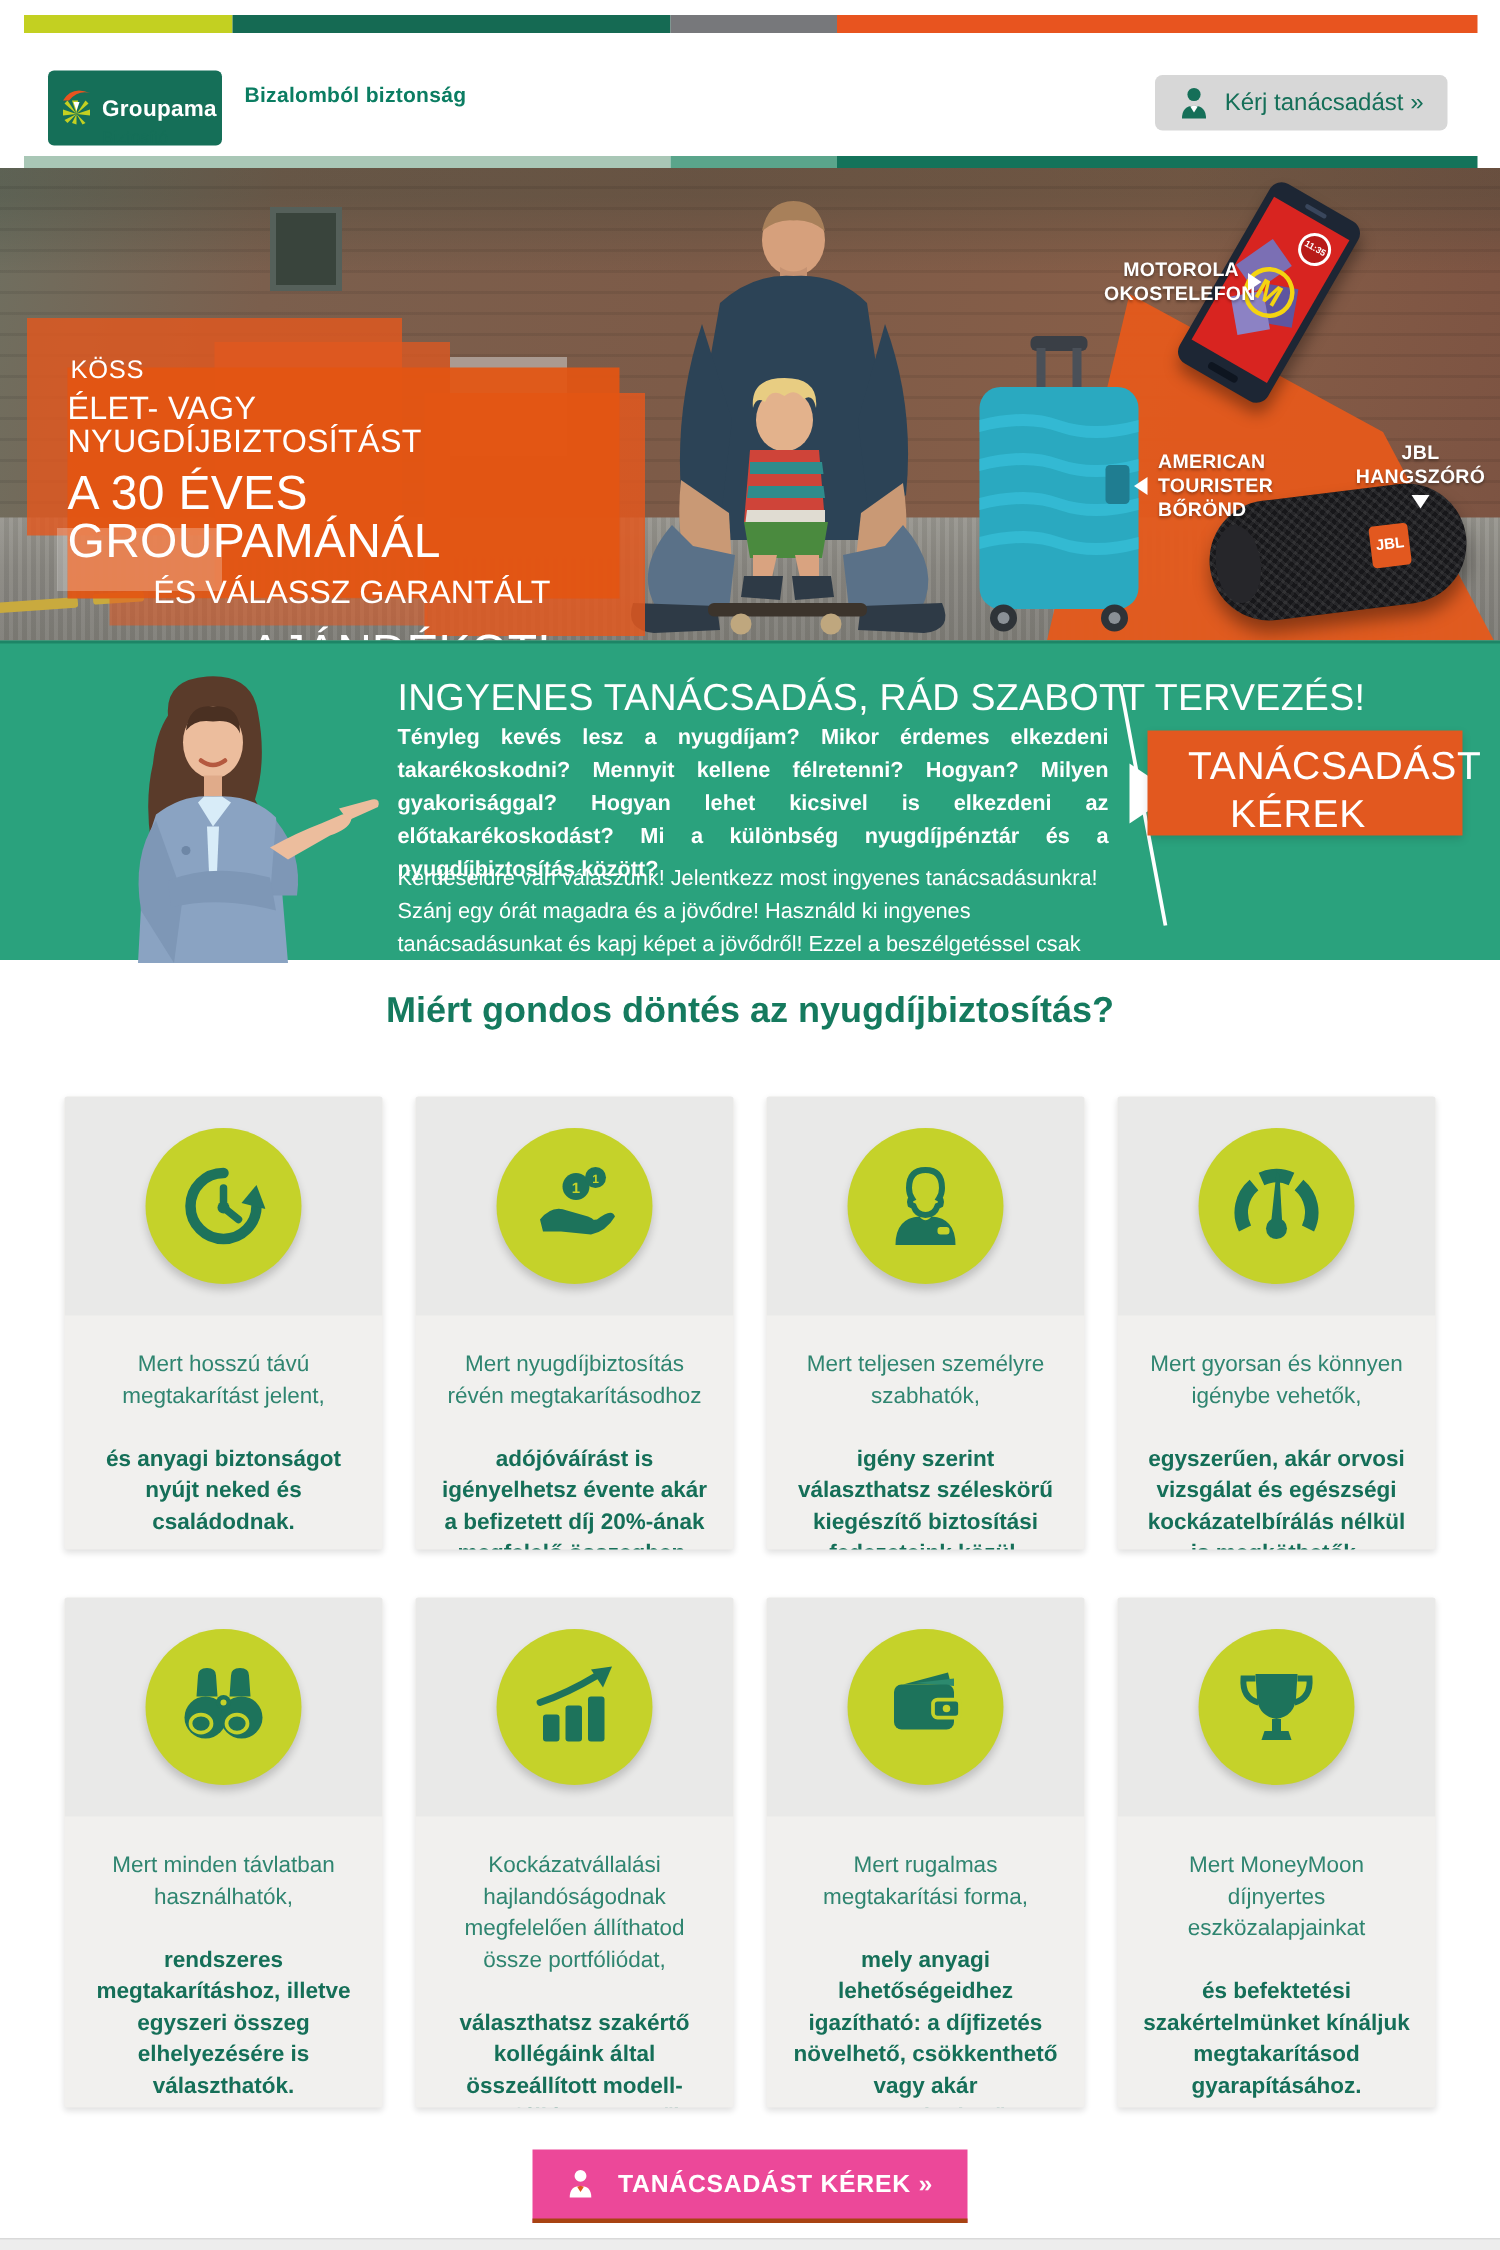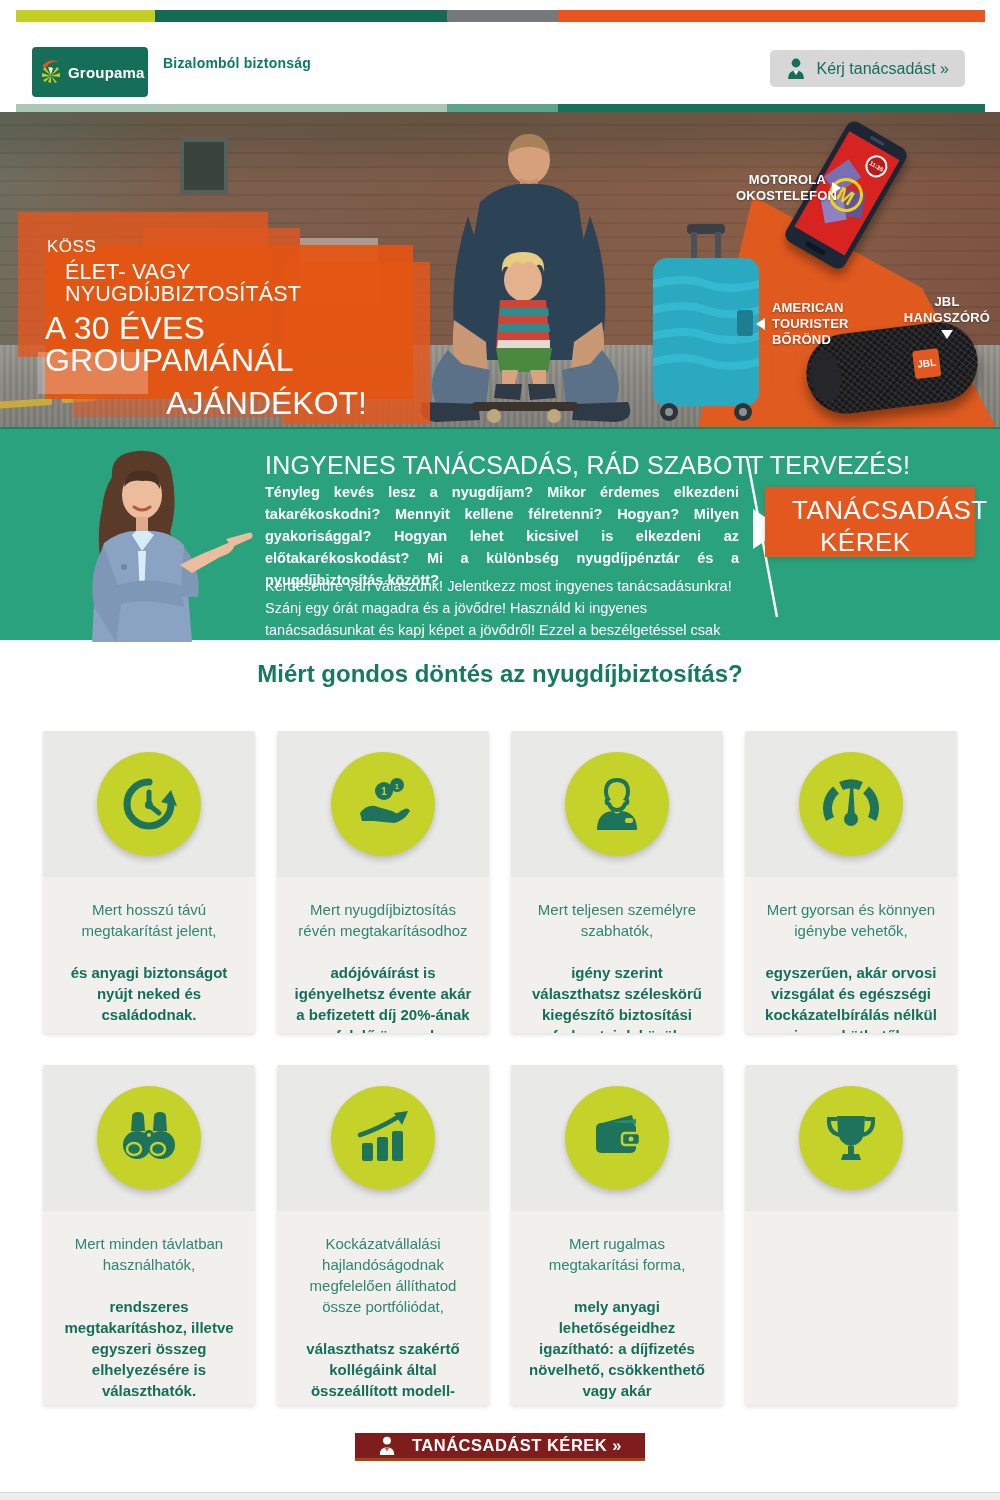--- a/index.html
+++ b/index.html
@@ -32,21 +32,21 @@
   .hero .ground { position:absolute; left:0; top:233px; width:100%; height:82px;
           background:linear-gradient(180deg,#98968f 0%, #8a8882 40%, #7f7d77 100%); }
   .hero .ground:before { content:""; position:absolute; inset:0;
           background:repeating-linear-gradient(90deg, rgba(255,255,255,0.05) 0 3px, rgba(0,0,0,0.05) 3px 6px); }
   .window { left:180px; top:26px; width:48px; height:56px; background:#39443c; border:4px solid #55605a; }
   .yline { background:#c9aa3e; height:7px; transform:rotate(-4deg); border-radius:2px; }
 
   .collage { background:#e2581f; }
   .hero-text { left:45px; top:126px; width:322px; color:#fff; line-height:1.0; }
   .hero-text .l1 { font-size:17px; margin-left:2px; margin-bottom:7px; letter-spacing:0.5px; }
-  .hero-text .l2 { font-size:21.5px; margin-bottom:7px; letter-spacing:0.2px;padding-left:20px; }
+  .hero-text .l2 { font-size:21.5px; margin-bottom:7px; letter-spacing:0.2px; }
   .hero-text .l3 { font-size:32px; margin-bottom:9px; letter-spacing:0.2px; }
   .hero-text .l4 { font-size:21.5px; text-align:right; margin-bottom:7px; }
   .hero-text .l5 { font-size:32px; text-align:right;margin-top:11px; }
 
   .prod-label { color:#fff; font-weight:bold; font-size:13px; line-height:16px; letter-spacing:0.2px;
                 text-shadow:0 1px 2px rgba(0,0,0,0.35); }
   .tri { width:0; height:0; }
 
   .phone { left:812px; top:14px; width:68px; height:138px; transform:rotate(30deg);
            background:#1d2634; border-radius:9px; box-shadow:4px 6px 10px rgba(0,0,0,0.35); }
@@ -84,21 +84,21 @@
   .benefits-title { top:660px; left:0; width:1000px; text-align:center; color:#157a5e; font-size:24px; font-weight:bold; }
   .card { width:212px; background:#f1f0ee; box-shadow:0 2px 4px rgba(0,0,0,0.12); border-radius:2px; overflow:hidden; }
   .card .icon-area { height:146px; background:#e9e9e8; display:flex; align-items:center; justify-content:center; }
   .card .circle { width:104px; height:104px; border-radius:50%; background:#c5d22a;
                   display:flex; align-items:center; justify-content:center; box-shadow:0 4px 6px rgba(0,0,0,0.18); }
   .card .txt { padding:22px 14px 18px 14px; text-align:center; font-size:15px; line-height:21px; }
   .card .lead { color:#2f8570; margin-bottom:21px; }
   .card .bold { color:#156f58; font-weight:bold; }
 
   
-  .bottom-cta { left:355px; top:1433px; width:290px; height:28px; background:#7f1d1d; border:none;
+  .bottom-cta { left:355px; top:1433px; width:290px; height:49px; background:#ec4899; border:none;
                 border-bottom:3px solid #a84312; display:flex; align-items:center; justify-content:center; gap:16px;
                 color:#fff; font-weight:bold; font-size:16.5px; letter-spacing:0.5px; cursor:pointer; }
   .footer { top:1492px; left:0; width:1000px; height:8px; background:#ededed; border-top:1px solid #d9d9d9; }
 
   svg { display:block; }
 </style>
 </head>
 <body>
 
 <div class="abs stripe">
@@ -199,20 +199,21 @@
   <div class="abs" style="left:300px;top:126px;width:78px;height:66px;background:#d8d8d8;opacity:0.5;"></div>
   <div class="abs collage" style="left:283px;top:150px;width:147px;height:162px;opacity:0.85;"></div>
   <div class="abs collage" style="left:45px;top:133px;width:368px;height:154px;background:#e35512;opacity:0.93;"></div>
   <div class="abs" style="left:38px;top:240px;width:110px;height:42px;background:#ffffff;opacity:0.25;"></div>
   <div class="abs collage" style="left:73px;top:287px;width:212px;height:18px;opacity:0.55;"></div>
 
   <div class="abs hero-text">
     <div class="l1">KÖSS</div>
     <div class="l2">ÉLET- VAGY NYUGDÍJBIZTOSÍTÁST</div>
     <div class="l3">A 30 ÉVES GROUPAMÁNÁL</div>
+    <div class="l4">ÉS VÁLASSZ GARANTÁLT</div>
     <div class="l5">AJÁNDÉKOT!</div>
   </div>
 
   <svg class="abs" style="left:645px;top:110px;" width="122" height="200" viewBox="0 0 122 200">
     <rect x="42" y="2" width="38" height="10" rx="4" fill="#3a3f46"></rect>
     <rect x="46" y="10" width="6" height="28" fill="#4a5058"></rect>
     <rect x="70" y="10" width="6" height="28" fill="#4a5058"></rect>
     <rect x="8" y="36" width="106" height="148" rx="14" fill="#2aa9c0"></rect>
     <g fill="#35bdd6" opacity="0.85">
       <path d="M8 58 Q40 50 61 58 Q84 66 114 58 L114 66 Q84 74 61 66 Q40 58 8 66 Z"></path>
@@ -433,20 +434,24 @@
       <div class="circle">
     <svg width="56" height="56" viewBox="0 0 56 56">
       <path d="M14 6 L42 6 L41 22 Q40 34 28 36 Q16 34 15 22 Z" fill="#1d735b"></path>
       <path d="M14 9 L6 9 Q5 22 16 25" stroke="#1d735b" stroke-width="4" fill="none"></path>
       <path d="M42 9 L50 9 Q51 22 40 25" stroke="#1d735b" stroke-width="4" fill="none"></path>
       <rect x="25" y="36" width="6" height="8" fill="#1d735b"></rect>
       <path d="M20 44 L36 44 L38 50 L18 50 Z" fill="#1d735b"></path>
     </svg>
   </div>
     </div>
+  <div class="txt">
+    <div class="lead">Mert MoneyMoon díjnyertes eszközalapjainkat</div>
+    <div class="bold">és befektetési szakértelmünket kínáljuk megtakarításod gyarapításához.</div>
+  </div>
 </div>
 
 <button class="abs bottom-cta">
   <span>
     <svg width="18" height="22" viewBox="0 0 20 22">
       <circle cx="10" cy="5" r="4.4" fill="#fff"></circle>
       <path d="M2 21 Q2 12.5 10 12.5 Q18 12.5 18 21 Z" fill="#fff"></path>
       <path d="M7.5 13 L10 17 L12.5 13 L10 12.3 Z" fill="#e0551f"></path>
     </svg>
   </span>

